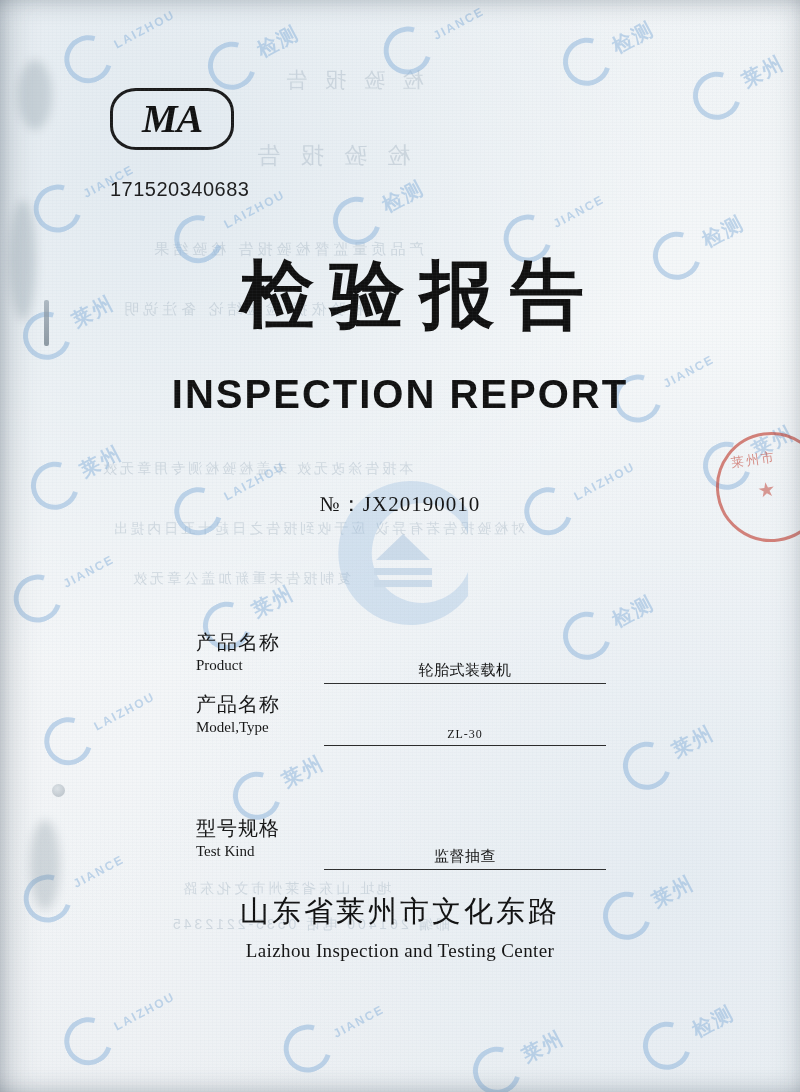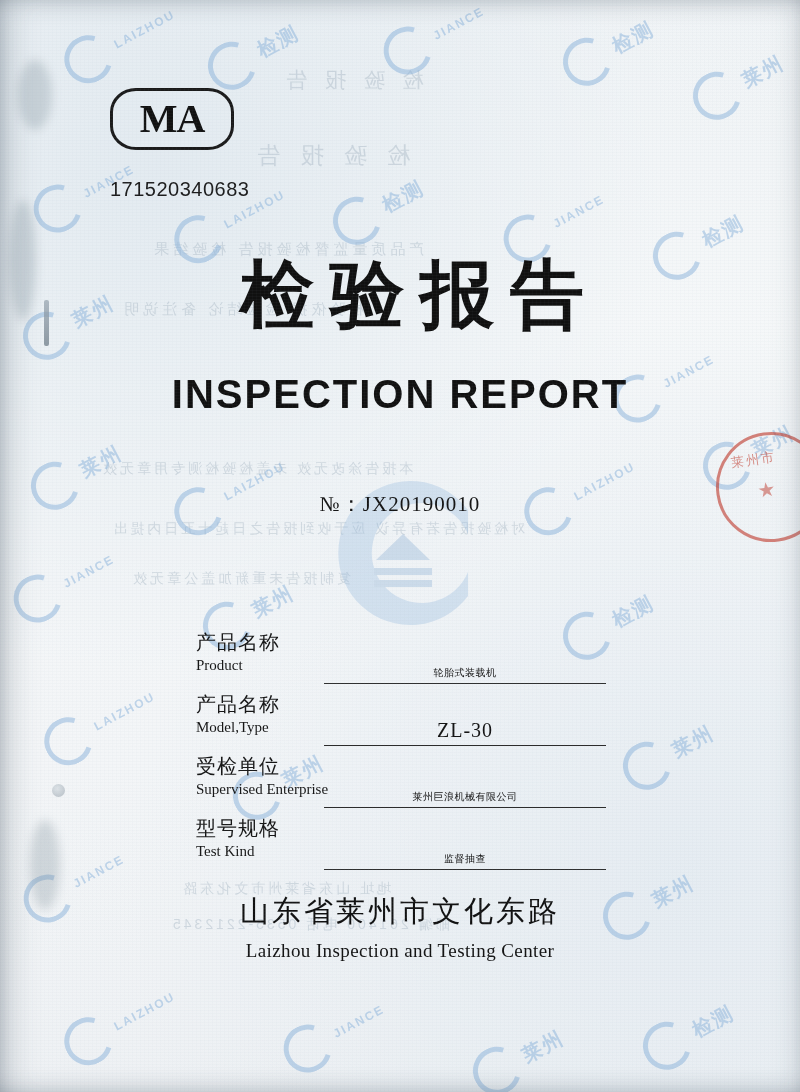--- a/index.html
+++ b/index.html
@@ -149,20 +149,21 @@
     position: absolute;
     left: 110px;
     top: 88px;
     width: 118px;
     height: 56px;
     border: 3px solid #1a1a1a;
     border-radius: 26px / 24px;
     display: flex;
     align-items: center;
     justify-content: center;
+    font-style: italic;
   }
   .ma-box span {
     font-family: "Liberation Serif", serif;
     font-weight: 700;
     font-size: 40px;
     letter-spacing: -1px;
     color: #111;
     line-height: 1;
   }
 
@@ -248,27 +249,27 @@
   }
   .field-value {
     position: absolute;
     left: 128px;
     right: 0;
     bottom: 8px;
     border-bottom: 1px solid #2b2b2b;
     text-align: center;
     padding-bottom: 3px;
     font-family: "DejaVu Sans", sans-serif;
-    font-size: 10px;
+    font-size: 15px;
     color: #141414;
     letter-spacing: .5px;
   }
   .field-value.latin {
     font-family: "Liberation Serif", serif;
-    font-size: 20px;
+    font-size: 12px;
     letter-spacing: 1px;
   }
 
   .org-cn {
     position: absolute;
     left: 0;
     right: 0;
     top: 892px;
     text-align: center;
     font-family: "DejaVu Sans", sans-serif;
@@ -497,25 +498,20 @@
 
       <div class="field-row">
         <div class="field-label">
           <div class="label-cn">产品名称</div>
           <div class="label-en">Model,Type</div>
         </div>
         <div class="field-value latin">ZL-30</div>
       </div>
 
       <div class="field-row">
-        <div class="field-label">
-          <div class="label-cn">受检单位</div>
-          <div class="label-en">Supervised Enterprise</div>
-        </div>
-        <div class="field-value">莱州巨浪机械有限公司</div>
       </div>
 
       <div class="field-row">
         <div class="field-label">
           <div class="label-cn">型号规格</div>
           <div class="label-en">Test Kind</div>
         </div>
         <div class="field-value">监督抽查</div>
       </div>
 

